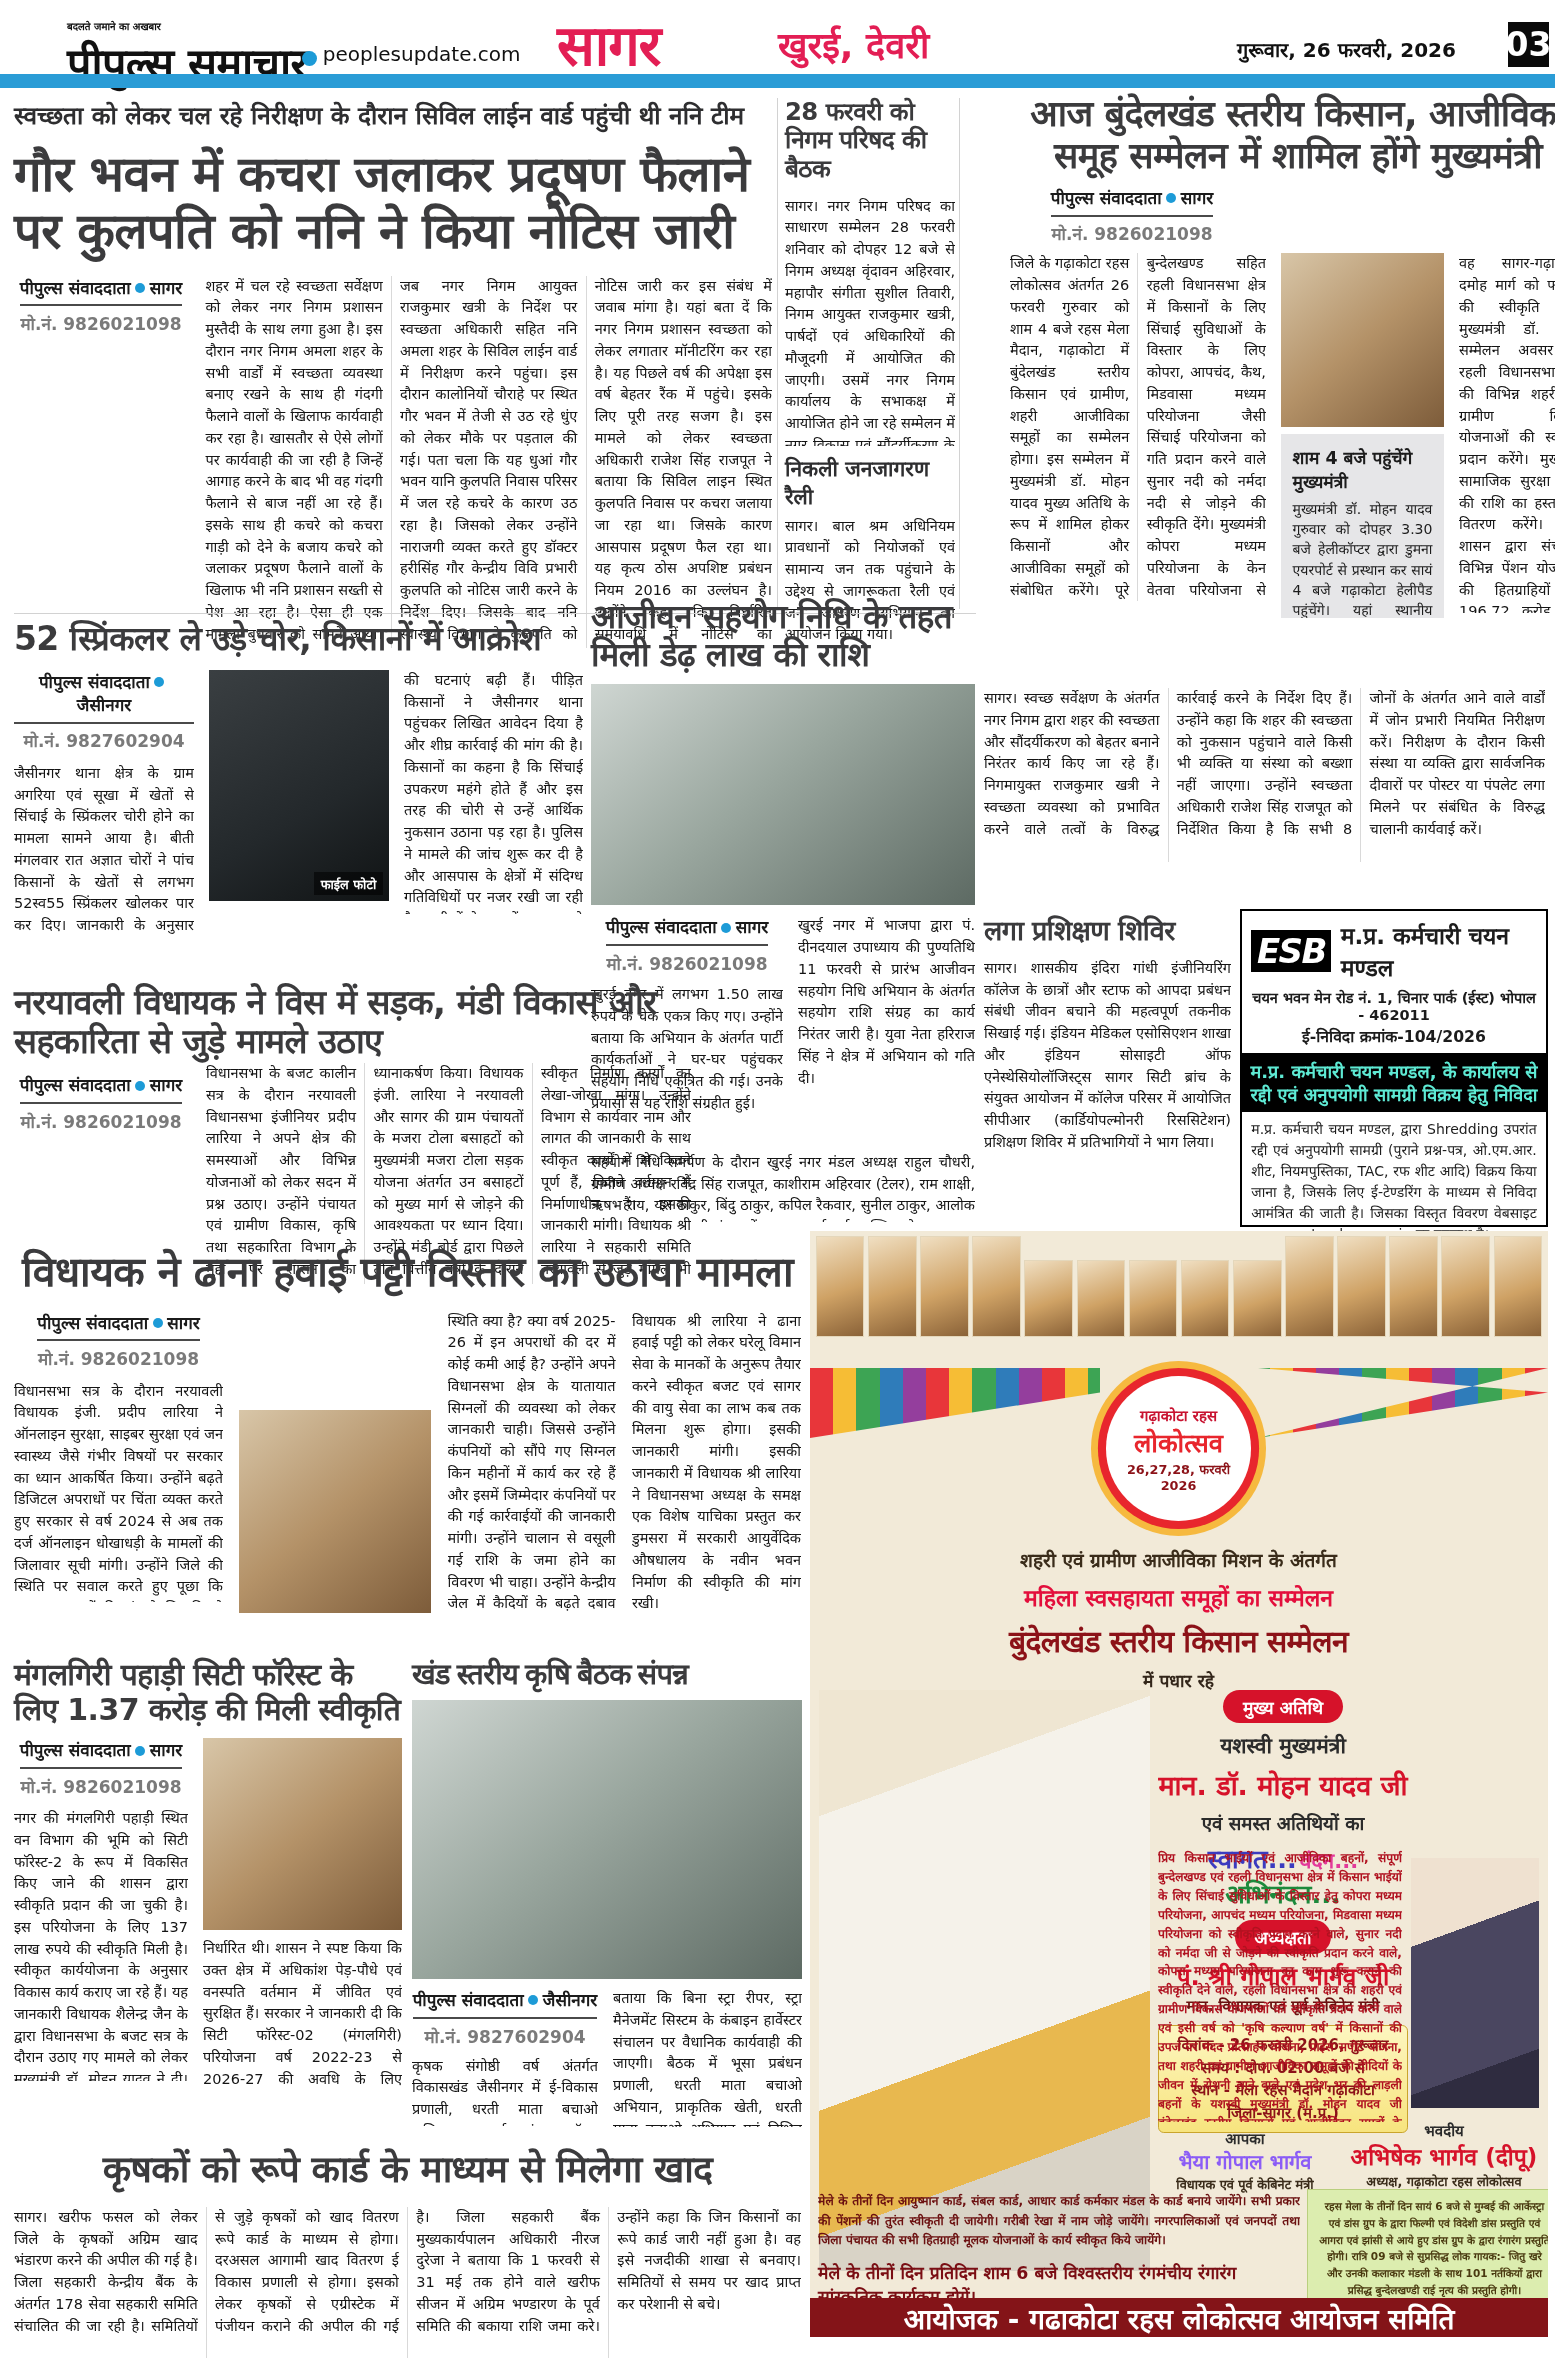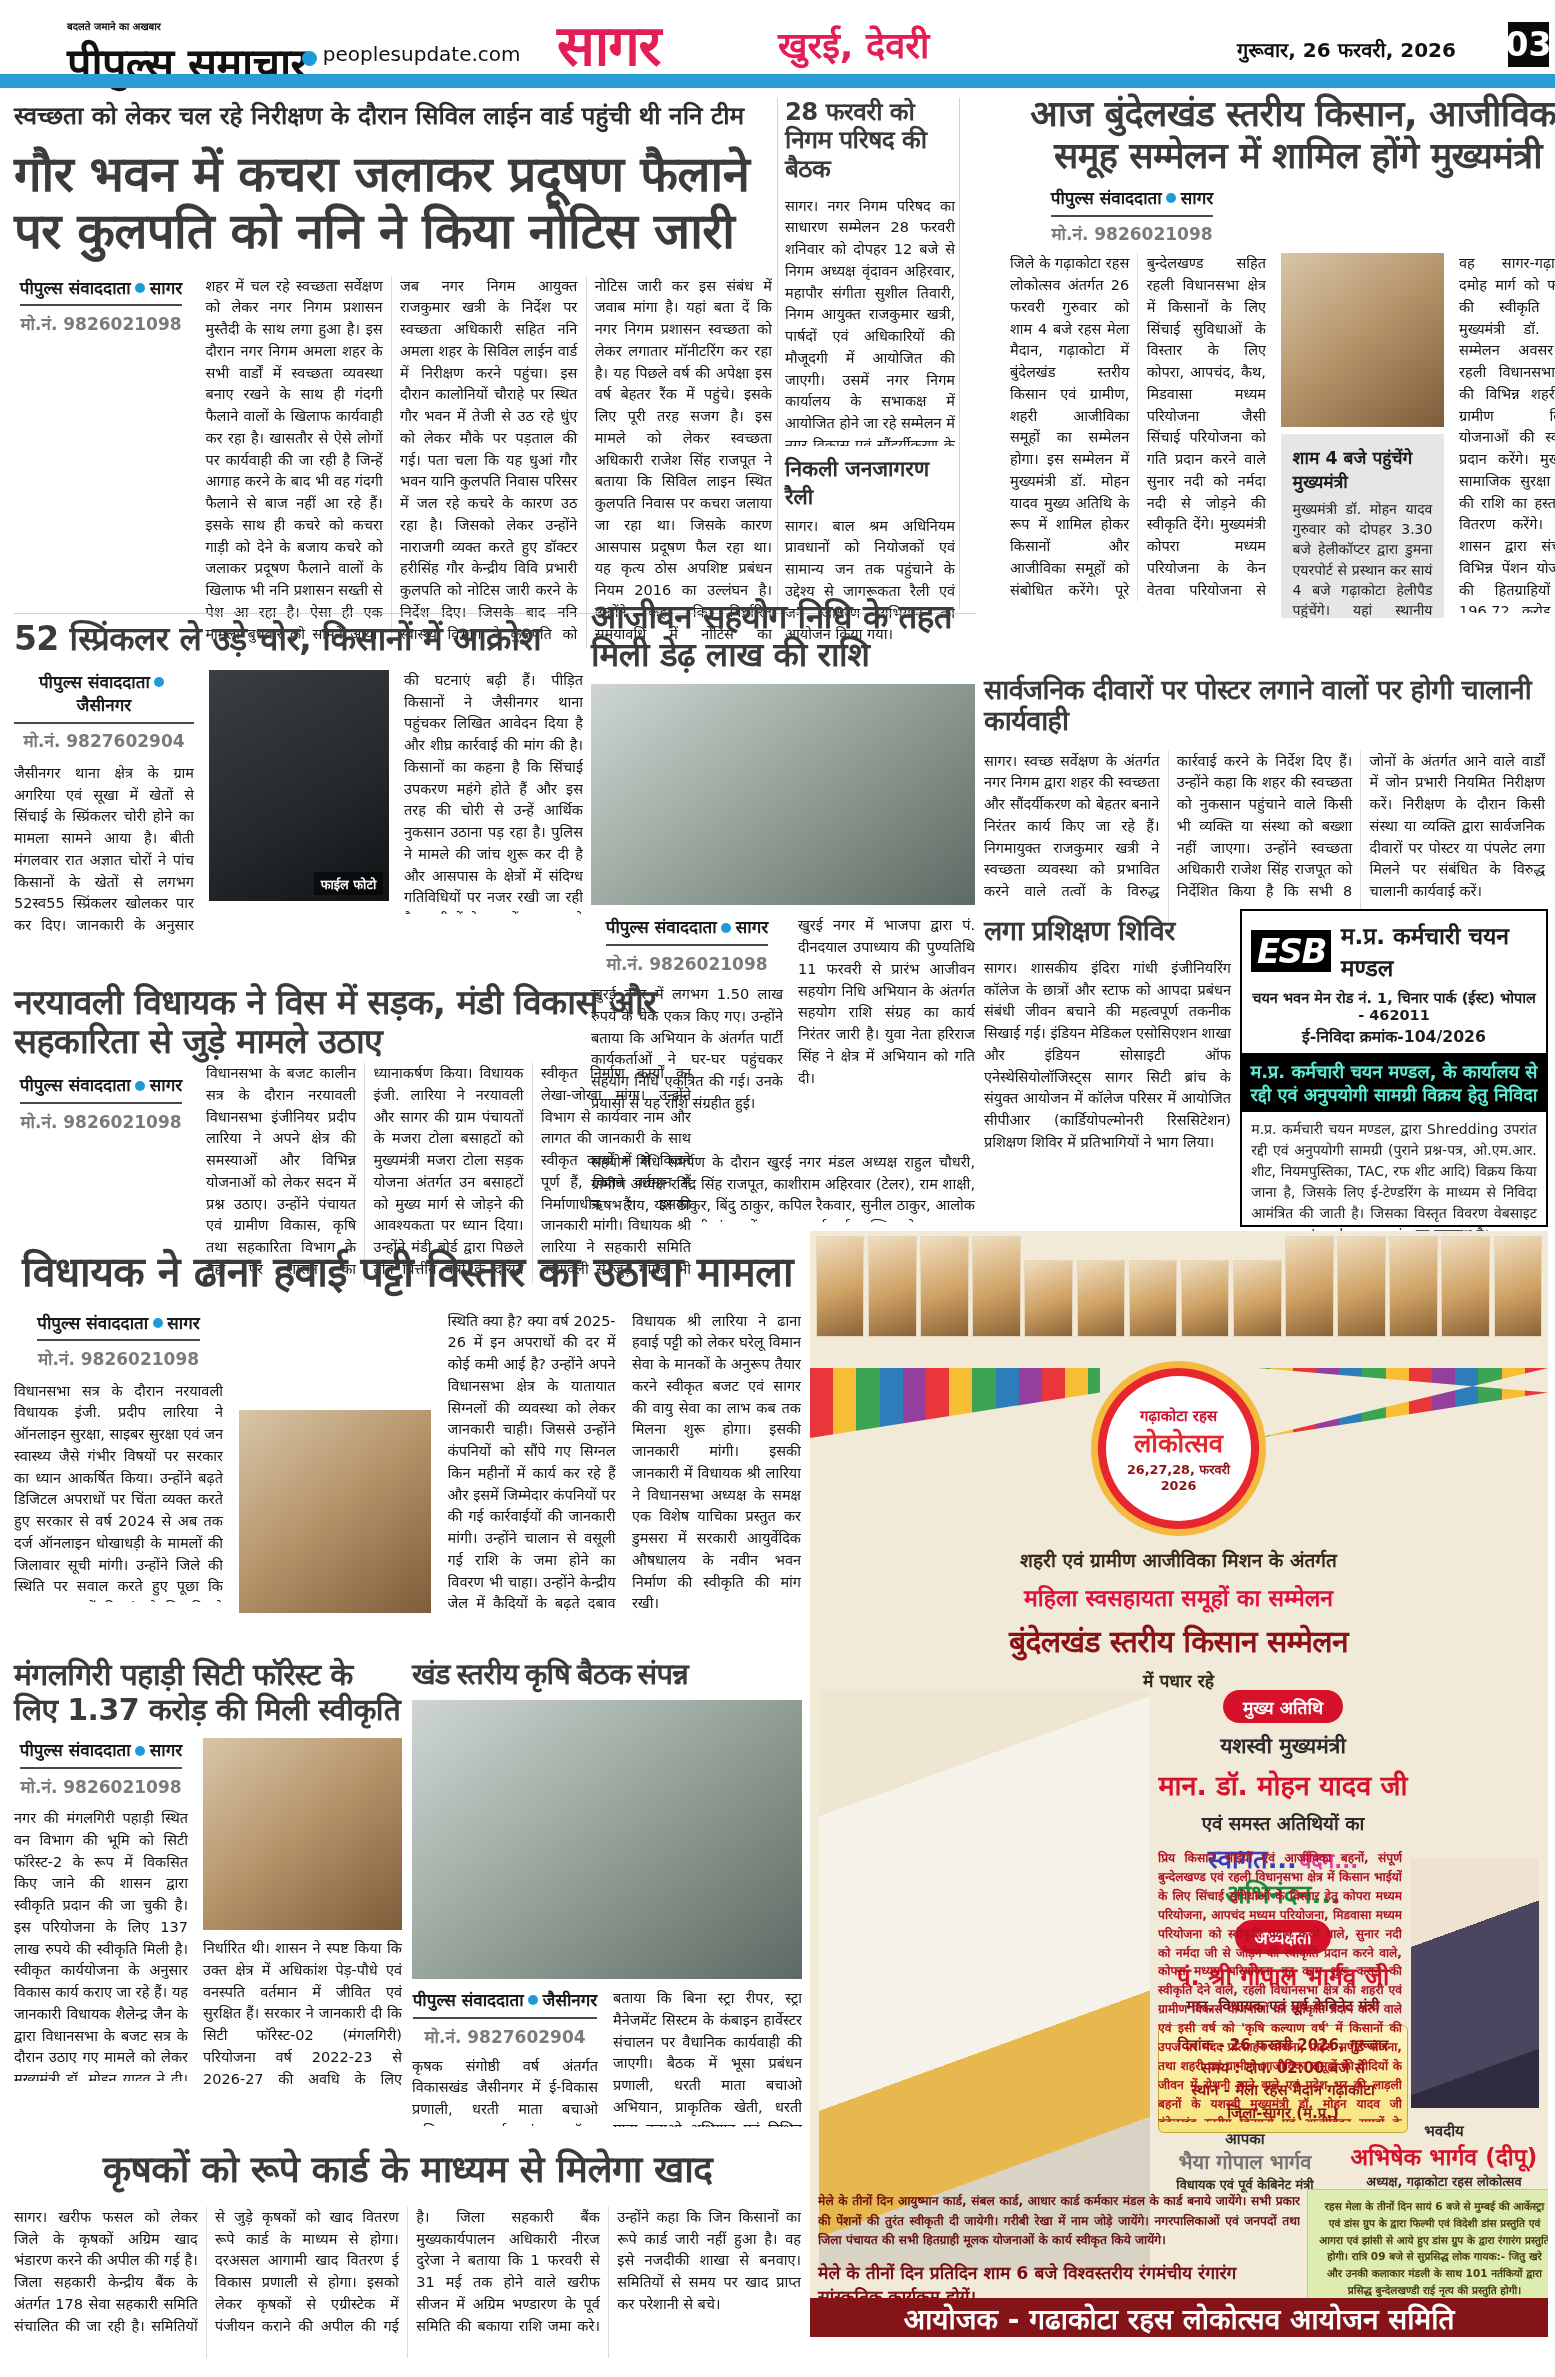--- a/index.html
+++ b/index.html
@@ -73,21 +73,21 @@
   .inv .g2{font-weight:800;font-size:21px;color:#e3399a;display:inline;}
   .inv .g3{font-weight:800;font-size:25.6px;color:#1d8a3c;}
   .inv .nm2{font-weight:800;font-size:24.4px;color:#d6122a;margin:5.8px 0 2.3px 0;}
   .inv .t2{font-weight:800;font-size:15px;color:#6b1010;}
   .scroll{background:linear-gradient(#fdf6c0,#f7e47e);border:1.7px solid #caa52d;border-radius:5.8px;padding:8.1px 10.5px;text-align:center;color:#8c1218;font-weight:800;font-size:15px;line-height:1.5;}
   .redpara{color:#b01220;font-size:12.2px;line-height:1.55;text-align:justify;font-weight:600;}
   .cmphoto{background:linear-gradient(160deg,#efe6d2 0 18%,#f5f2ea 18% 60%,#e8b84f 60% 78%,#d9d3c6 78%);}
   .person{background:linear-gradient(160deg,#efe1d0 0 30%,#4a4660 30% 80%,#2f2c40 80%);}
   .signoff{text-align:center;}
   .signoff .s1{font-weight:800;font-size:15px;color:#2b2b2b;}
-  .signoff .s2{font-weight:800;font-size:20px;color:#737373;}
+  .signoff .s2{font-weight:800;font-size:20px;color:#8b5cf6;}
   .signoff .s2.big{color:#d6122a;font-size:23px;}
   .signoff .s3{font-weight:800;font-size:12.8px;color:#3a2c1a;}
   .smline{color:#6b1010;font-weight:700;font-size:12.2px;line-height:1.6;text-align:justify;}
   .bigline{color:#7a0e14;font-weight:800;font-size:17.4px;}
   .greenbox{background:#dcedaf;border:1.2px solid #b9cf7e;padding:8.1px 10.5px;font-size:10.5px;line-height:1.6;color:#4a3a10;font-weight:700;text-align:center;}
   .greenbox .note{color:#c81230;margin-top:4.6px;}
   .adfooter{background:#841418;color:#fff;font-weight:800;font-size:28px;display:flex;align-items:center;justify-content:center;}
 </style>
 </head>
 <body>
@@ -183,21 +183,20 @@
           <div class="ph">मो.नं. 9826021098</div>
         </div>
         <div class="body-txt" style="height:139px;margin-top:9.3px;">खुरई नगर में लगभग 1.50 लाख रुपये के चेक एकत्र किए गए। उन्होंने बताया कि अभियान के अंतर्गत पार्टी कार्यकर्ताओं ने घर-घर पहुंचकर सहयोग निधि एकत्रित की गई। उनके प्रयासों से यह राशि संग्रहीत हुई।</div>
       </div>
       <div class="body-txt" style="flex:1;height:232px;">खुरई नगर में भाजपा द्वारा पं. दीनदयाल उपाध्याय की पुण्यतिथि 11 फरवरी से प्रारंभ आजीवन सहयोग निधि अभियान के अंतर्गत सहयोग राशि संग्रह का कार्य निरंतर जारी है। युवा नेता हरिराज सिंह ने क्षेत्र में अभियान को गति दी।</div>
     </div>
     <div class="body-txt" style="height:70px;margin-top:4.6px;">सहयोग निधि समर्पण के दौरान खुरई नगर मंडल अध्यक्ष राहुल चौधरी, ग्रामीण अध्यक्ष रविंद्र सिंह राजपूत, काशीराम अहिरवार (टेलर), राम शाक्षी, ऋषभ राय, यश ठाकुर, बिंदु ठाकुर, कपिल रैकवार, सुनील ठाकुर, आलोक कुशवाहा एवं अन्य बड़ी संख्या में भाजपा कार्यकर्ता उपस्थित रहे।</div>
   </div>
 
   <div class="abs" style="left:984px;top:674px;width:561px;height:232px;">
-    <div class="hl" style="font-size:27px;">सार्वजनिक दीवारों पर पोस्टर लगाने वालों पर होगी चालानी कार्यवाही</div>
     <div class="body-txt cols-3" style="margin-top:14px;height:174px;">सागर। स्वच्छ सर्वेक्षण के अंतर्गत नगर निगम द्वारा शहर की स्वच्छता और सौंदर्यीकरण को बेहतर बनाने निरंतर कार्य किए जा रहे हैं। निगमायुक्त राजकुमार खत्री ने स्वच्छता व्यवस्था को प्रभावित करने वाले तत्वों के विरुद्ध कार्रवाई करने के निर्देश दिए हैं। उन्होंने कहा कि शहर की स्वच्छता को नुकसान पहुंचाने वाले किसी भी व्यक्ति या संस्था को बख्शा नहीं जाएगा। उन्होंने स्वच्छता अधिकारी राजेश सिंह राजपूत को निर्देशित किया है कि सभी 8 जोनों के अंतर्गत आने वाले वार्डों में जोन प्रभारी नियमित निरीक्षण करें। निरीक्षण के दौरान किसी संस्था या व्यक्ति द्वारा सार्वजनिक दीवारों पर पोस्टर या पंपलेट लगा मिलने पर संबंधित के विरुद्ध चालानी कार्यवाई करें।</div>
   </div>
 
   <div class="abs" style="left:984px;top:915px;width:247px;height:308px;">
     <div class="hl" style="font-size:27px;">लगा प्रशिक्षण शिविर</div>
     <div class="body-txt" style="margin-top:11.6px;height:250px;">सागर। शासकीय इंदिरा गांधी इंजीनियरिंग कॉलेज के छात्रों और स्टाफ को आपदा प्रबंधन संबंधी जीवन बचाने की महत्वपूर्ण तकनीक सिखाई गई। इंडियन मेडिकल एसोसिएशन शाखा और इंडियन सोसाइटी ऑफ एनेस्थेसियोलॉजिस्ट्स सागर सिटी ब्रांच के संयुक्त आयोजन में कॉलेज परिसर में आयोजित सीपीआर (कार्डियोपल्मोनरी रिससिटेशन) प्रशिक्षण शिविर में प्रतिभागियों ने भाग लिया।</div>
   </div>
 
   <div class="abs esb" style="left:1240px;top:909px;width:304px;height:314px;">
     <div class="hd">

